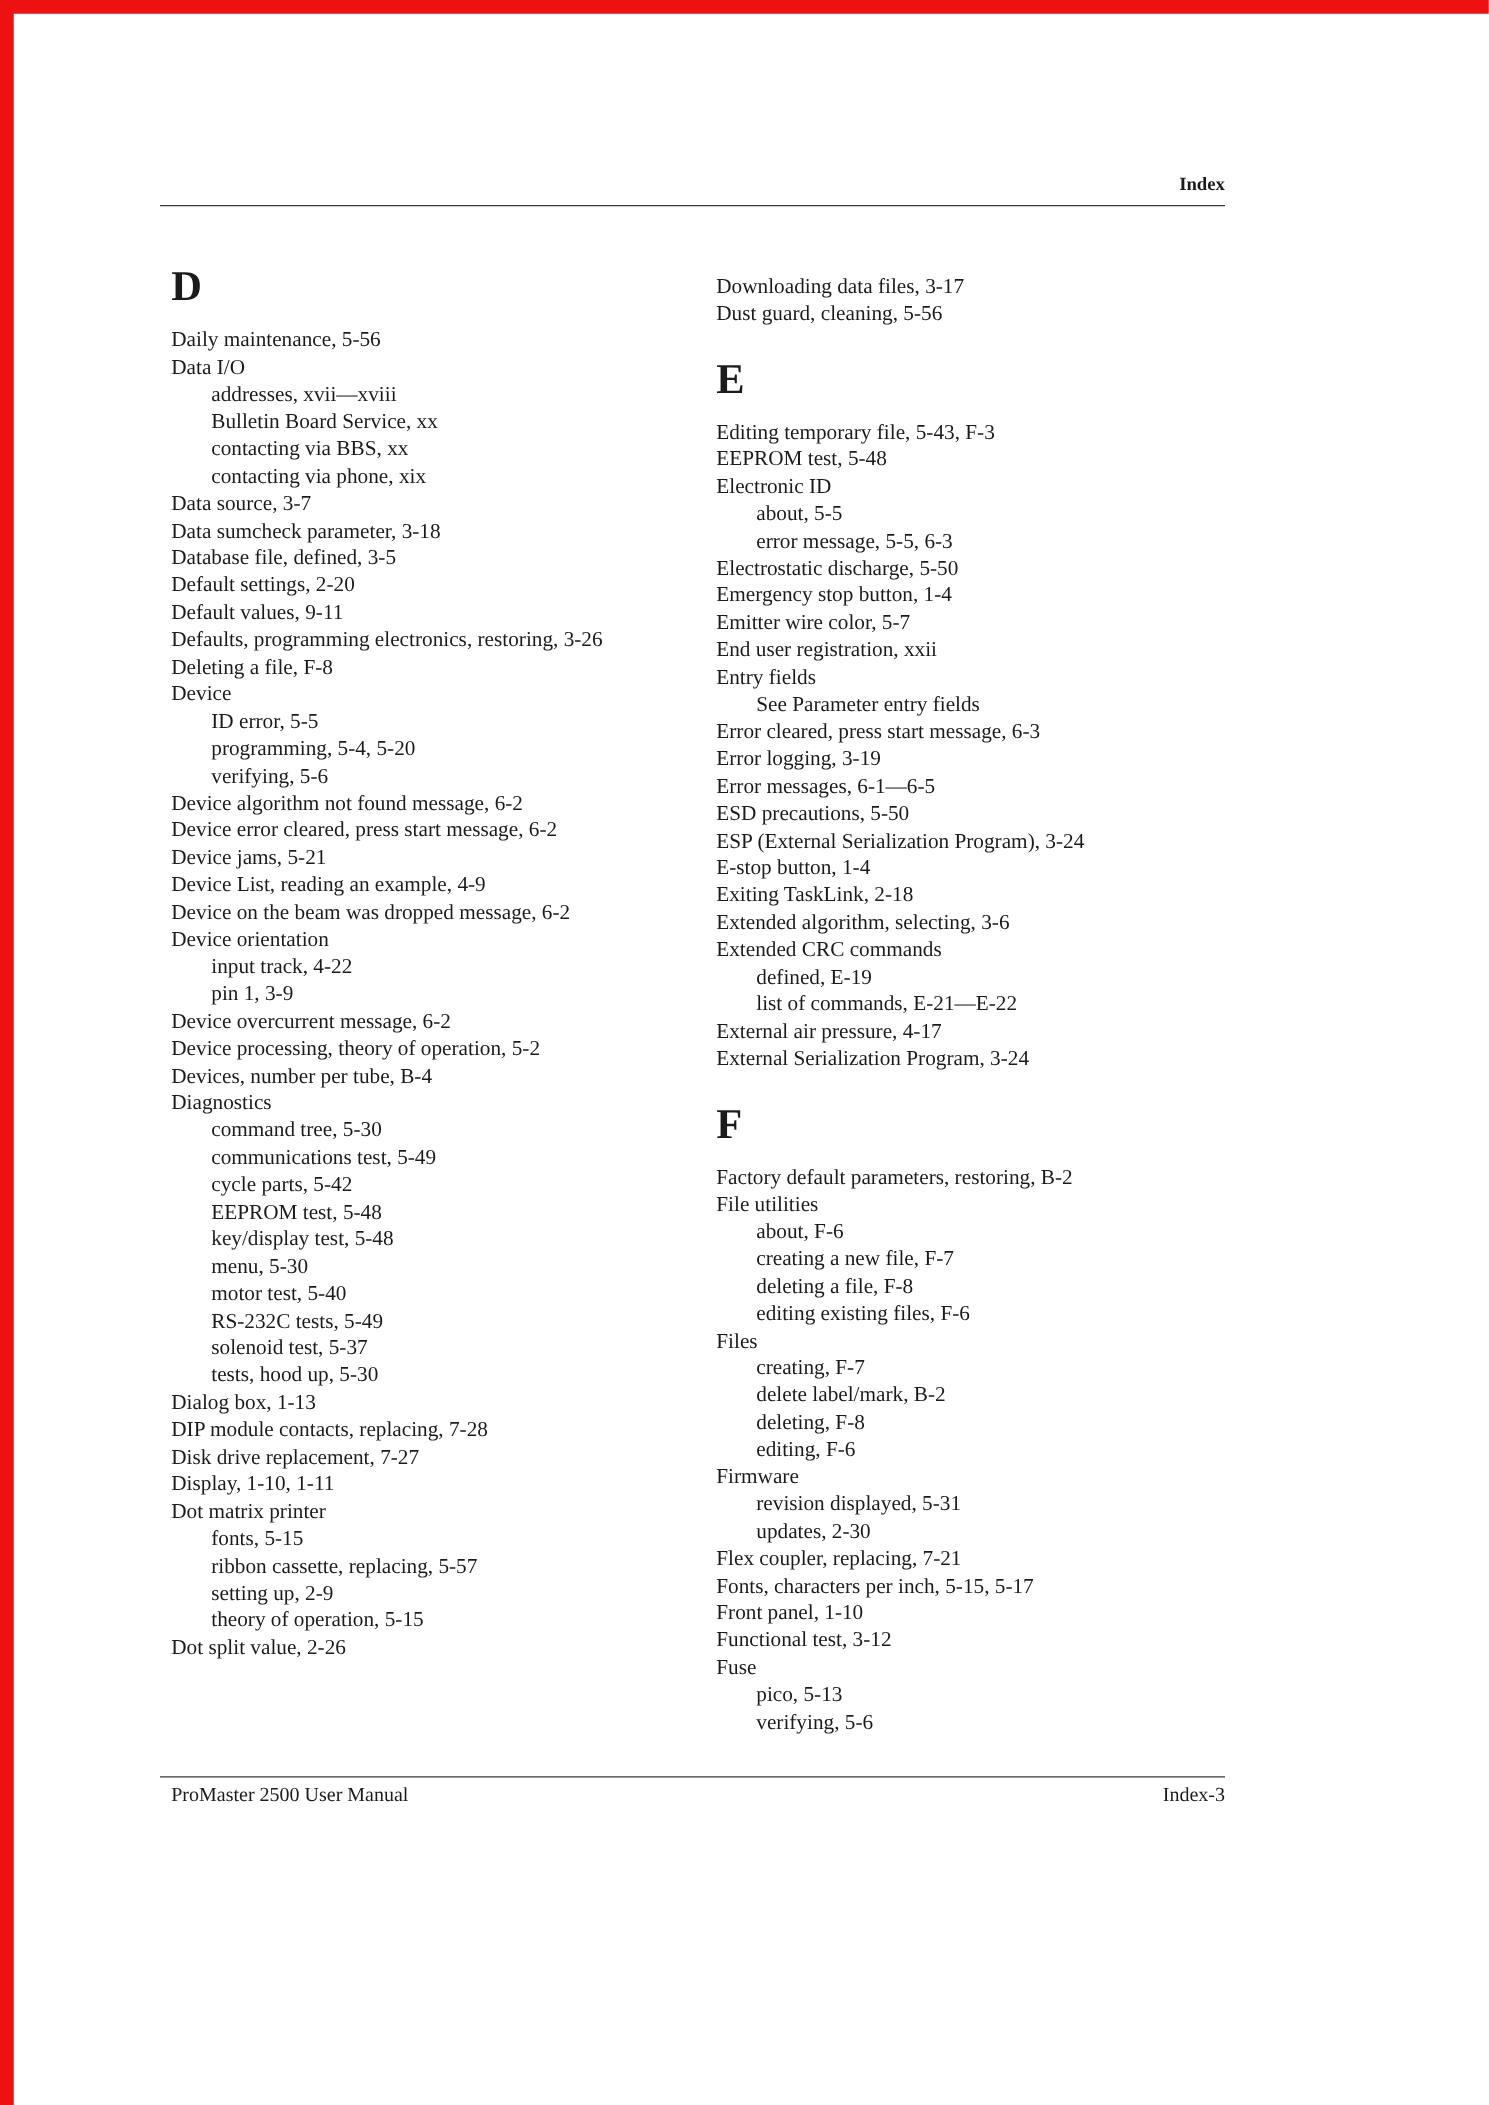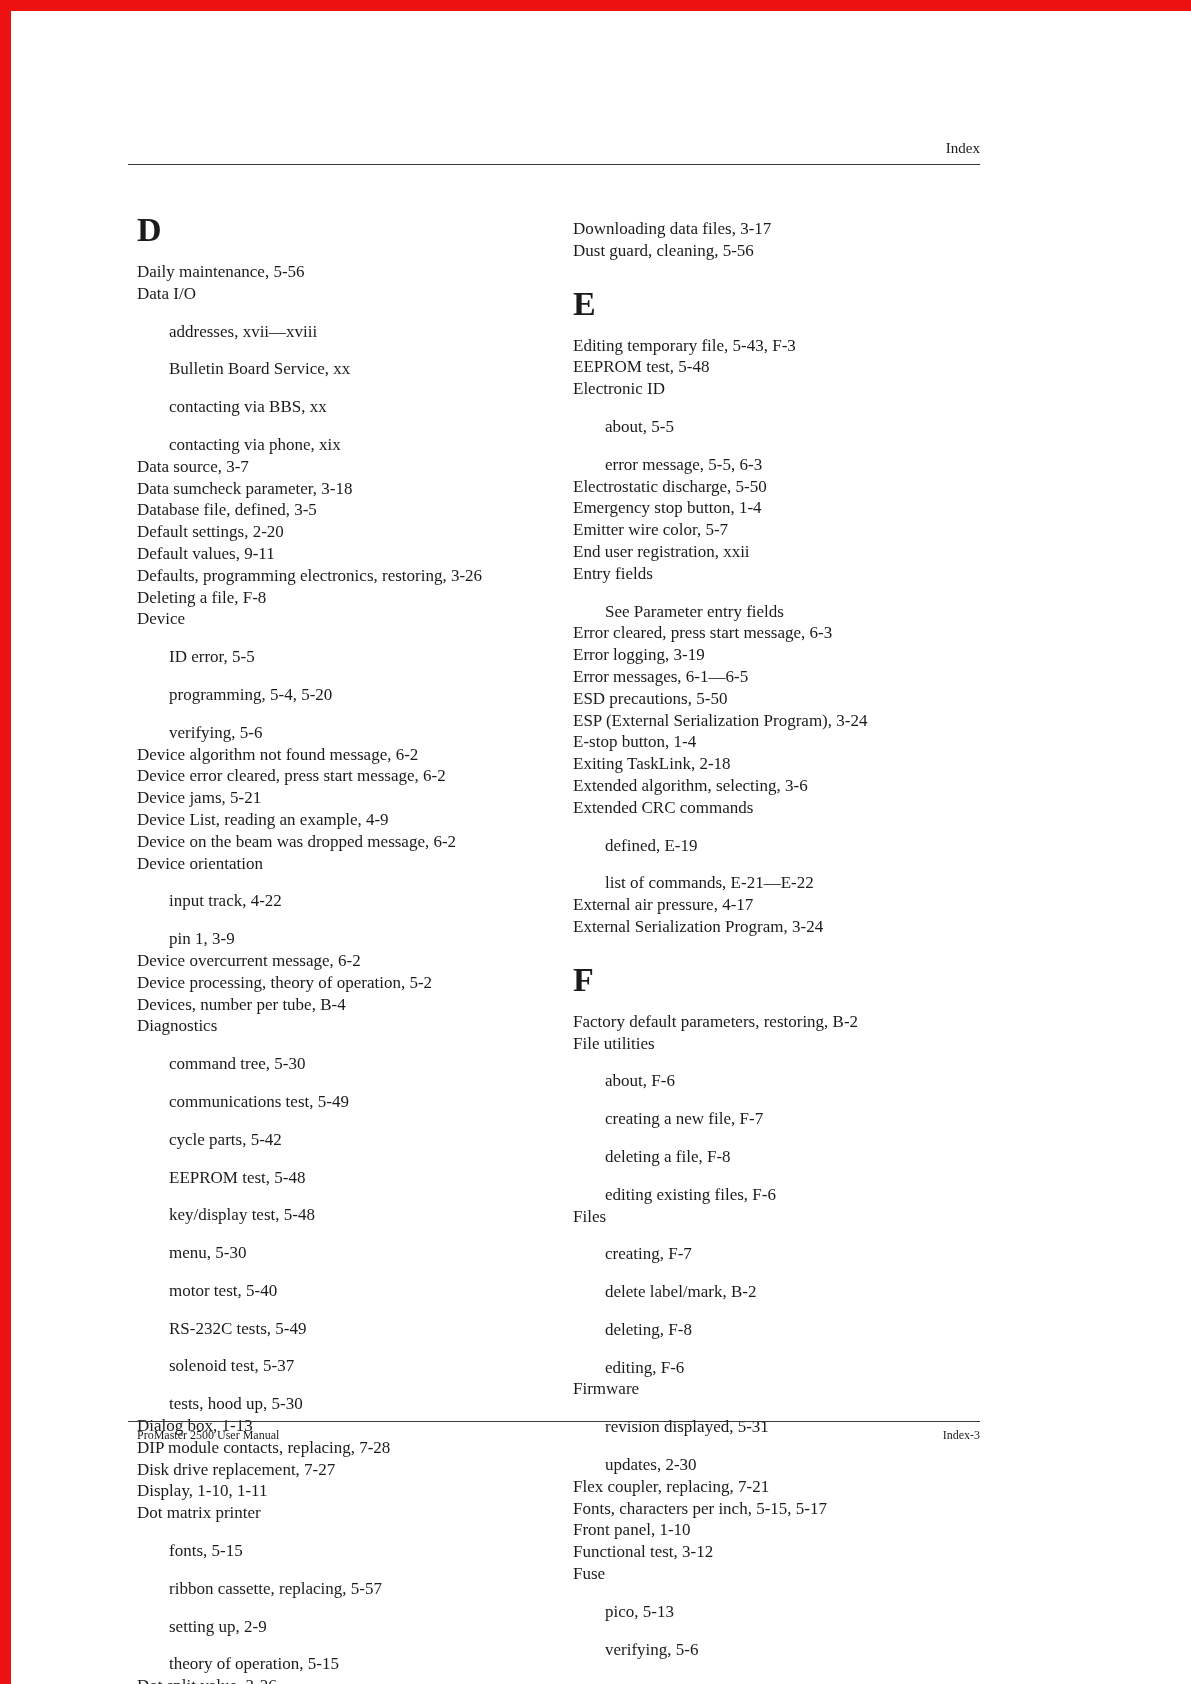--- a/index.html
+++ b/index.html
@@ -27,20 +27,21 @@
     width: 11px; height: 1684px;
     background: var(--edge-red, #ee1111);
   }
   .running-header {
     position: absolute;
     top: 140px;
     left: 128px;
     width: 852px;
     text-align: right;
     font-size: 15px;
+    font-weight: bold;
   }
   .header-rule {
     position: absolute;
     top: 164px;
     left: 128px;
     width: 852px;
     height: 0;
     border-top: 1.5px solid #3a3a3a;
   }
   .column {
@@ -65,38 +66,37 @@
   }
   .column .index-entry + .letter-heading {
     margin-top: 24px;
   }
   .index-entry {
     line-height: 21.8px;
     white-space: nowrap;
   }
   .index-entry.level-1 {
     padding-left: 32px;
-    margin-top: 16px;
   }
   .footer-rule {
     position: absolute;
     top: 1421px;
     left: 128px;
     width: 852px;
     height: 0;
     border-top: 1.5px solid #3a3a3a;
   }
   .footer {
     position: absolute;
     top: 1428px;
     left: 137px;
     width: 843px;
     display: flex;
     justify-content: space-between;
-    font-size: 12px;
+    font-size: 16px;
   }
 </style>
 </head>
 <body>
 
 <div>
 
   <div class="edge-top"></div>
   <div class="edge-left"></div>
 

